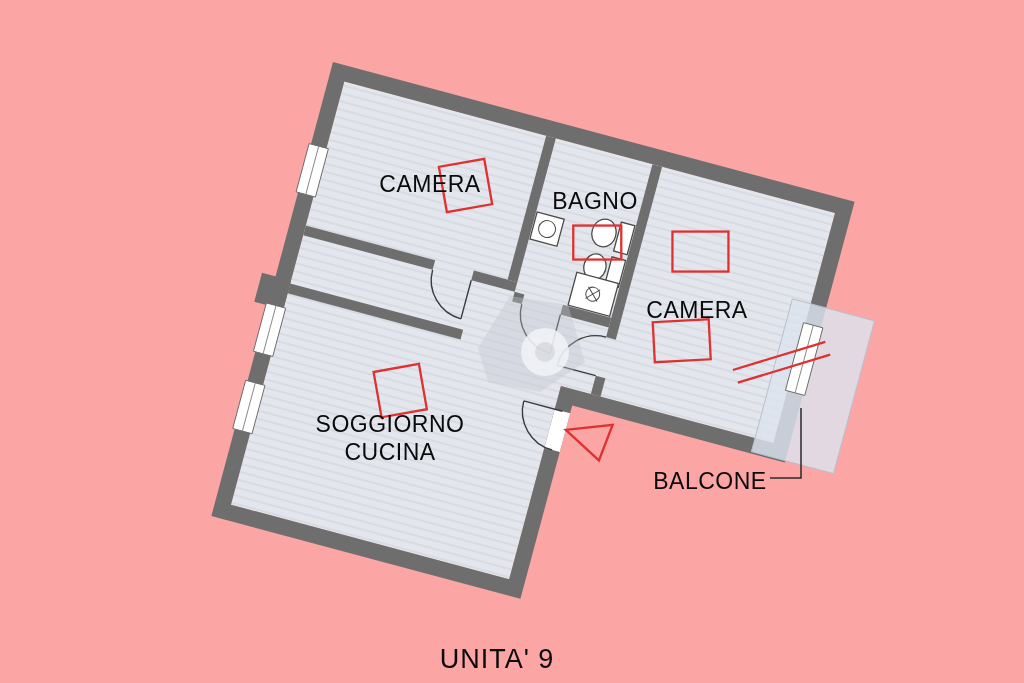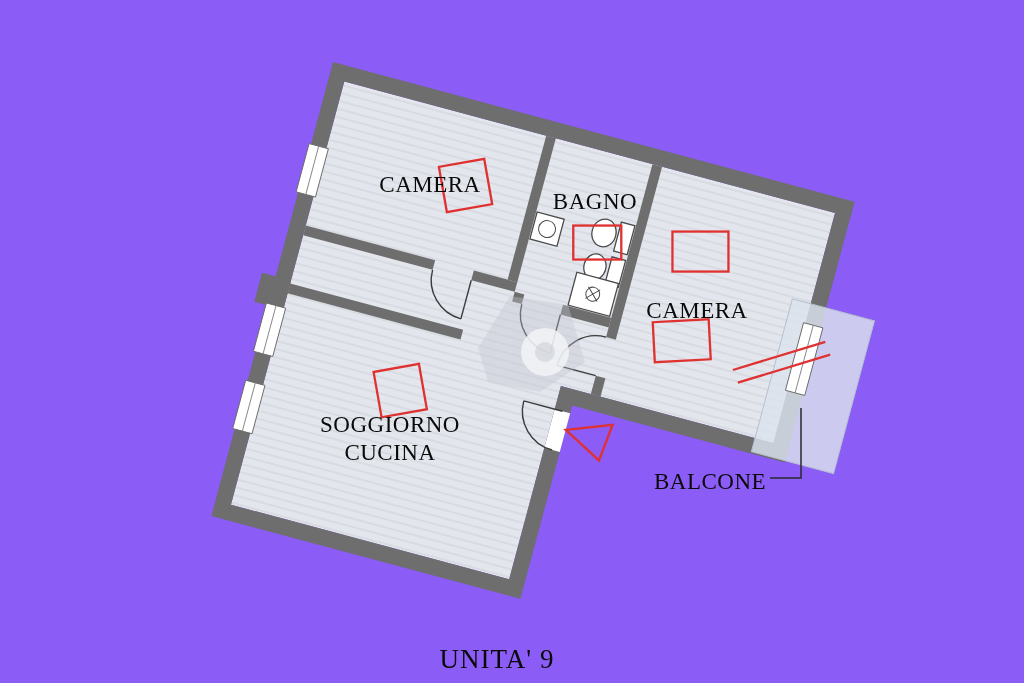--- a/index.html
+++ b/index.html
@@ -1,17 +1,17 @@
 <!DOCTYPE html>
 <html style="--wall: #6e6e6e; --floor: #e3e6ec; --hatchline: #ccd1d9; --balcony: #dce3ee; --annotation: #e03131; --text: #0a0a0a;"><head>
 <meta charset="utf-8">
 <style>
   html,body{margin:0;padding:0;background:#ffffff;}
-  #stage{position:relative;width:1024px;height:683px;background:#8b5cf6;overflow:hidden;
-         font-family:Liberation Serif, serif;}
+  #stage{position:relative;width:1024px;height:683px;background:#fca5a5;overflow:hidden;
+         font-family:Liberation Sans, sans-serif;}
   svg{display:block;}
   .wall{fill:var(--wall,#6e6e6e);}
   .floor{fill:var(--floor,#e3e6ec);}
   .hatch{fill:url(#parquet);}
   .balcony{fill:var(--balcony,#dce3ee);fill-opacity:.82;stroke:#b7c0ce;stroke-width:1;}
   .win{fill:#ffffff;stroke:#6a6a6a;stroke-width:.9;}
   .winline{stroke:#8a8a8a;stroke-width:1;fill:none;}
   .door{stroke:#3c3c3c;stroke-width:1.4;fill:none;}
   .fixture{fill:#ffffff;stroke:#4a4a4a;stroke-width:1.3;}
   .fixline{stroke:#4a4a4a;stroke-width:1;fill:none;}

